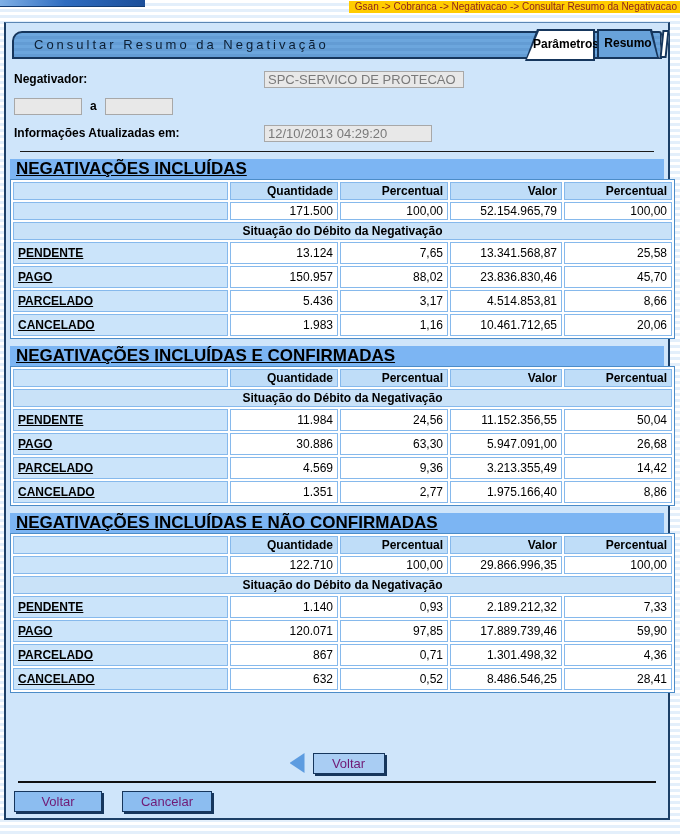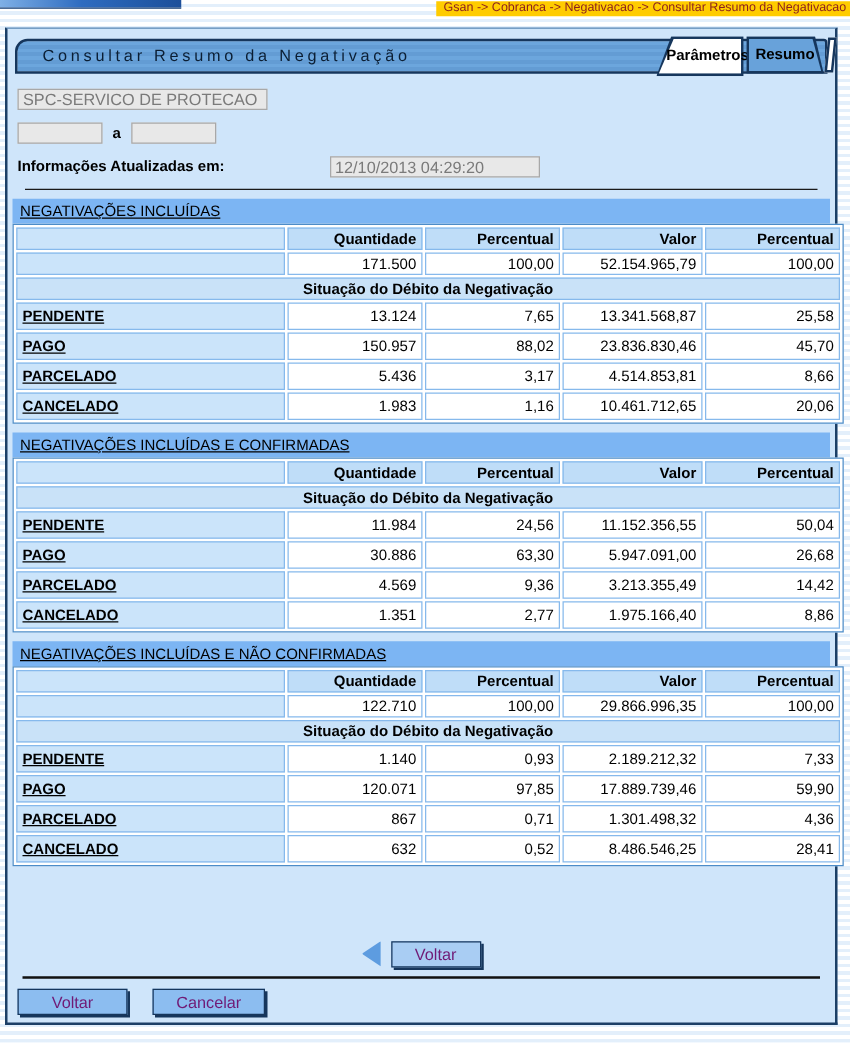--- a/index.html
+++ b/index.html
@@ -49,21 +49,21 @@
   .f-negativador { width:200px; }
   .f-periodo { width:68px; }
   .f-sep { font-size:12px; font-weight:bold; margin:0 8px; }
   .f-atualizado { width:168px; }
   .rule { border:0; border-top:1px solid #1a1a1a; margin:0 6px; }
   .rule-top { position:absolute; top:128px; left:8px; right:8px; }
   
   #sections { position:absolute; top:136px; left:4px; right:4px; }
   .sec { margin-bottom:7px; }
   .sec-bar { background:#7cb5f3; height:20px; line-height:20px; padding-left:6px; }
-  .sec-bar a { font-size:12px; font-weight:normal; color:#000; }
+  .sec-bar a { font-size:17px; font-weight:bold; color:#000; }
   .sec-table { width:100%; border-collapse:separate; border-spacing:2px;
     background:#ffffff; border:1px solid #4c8cc8; table-layout:fixed; }
   .sec-table td { border:1px solid #86b9ec; font-size:12px; color:#000;
     padding:1px 4px; overflow:hidden; white-space:nowrap; }
   .sec-table .lc { background:#cbe4fa; }
   .sec-table .hc { background:#bfddf8; font-weight:bold; text-align:right; height:18px; }
   .sec-table .num { background:#ffffff; text-align:right; }
   .sec-table .sub { background:#c9e2f8; font-weight:bold; text-align:center; height:14px; }
   .sec-table tr.data td { height:22px;margin-top:26px; }
   .rowlink { font-weight:bold; color:#000; text-decoration:underline; }
@@ -100,20 +100,21 @@
   </div>
   <div class="tab tab-resumo">
     <span class="shape"></span>
       <span class="fill"></span>
     <span class="lbl">Resumo</span>
   </div>
   <div class="tab-bracket"></div>
 
   <div class="form">
     <div class="frow">
+      <span class="flabel">Negativador:</span>
       <input class="field f-negativador" readonly="" value="SPC-SERVICO DE PROTECAO DE CREDITO" style="">
     </div>
     <div class="frow">
       <input class="field f-periodo" readonly="" value="" style="">
       <span class="f-sep">a</span>
       <input class="field f-periodo" readonly="" value="" style="">
     </div>
     <div class="frow">
       <span class="flabel">Informações Atualizadas em:</span>
       <input class="field f-atualizado" readonly="" value="12/10/2013 04:29:20" style="">

